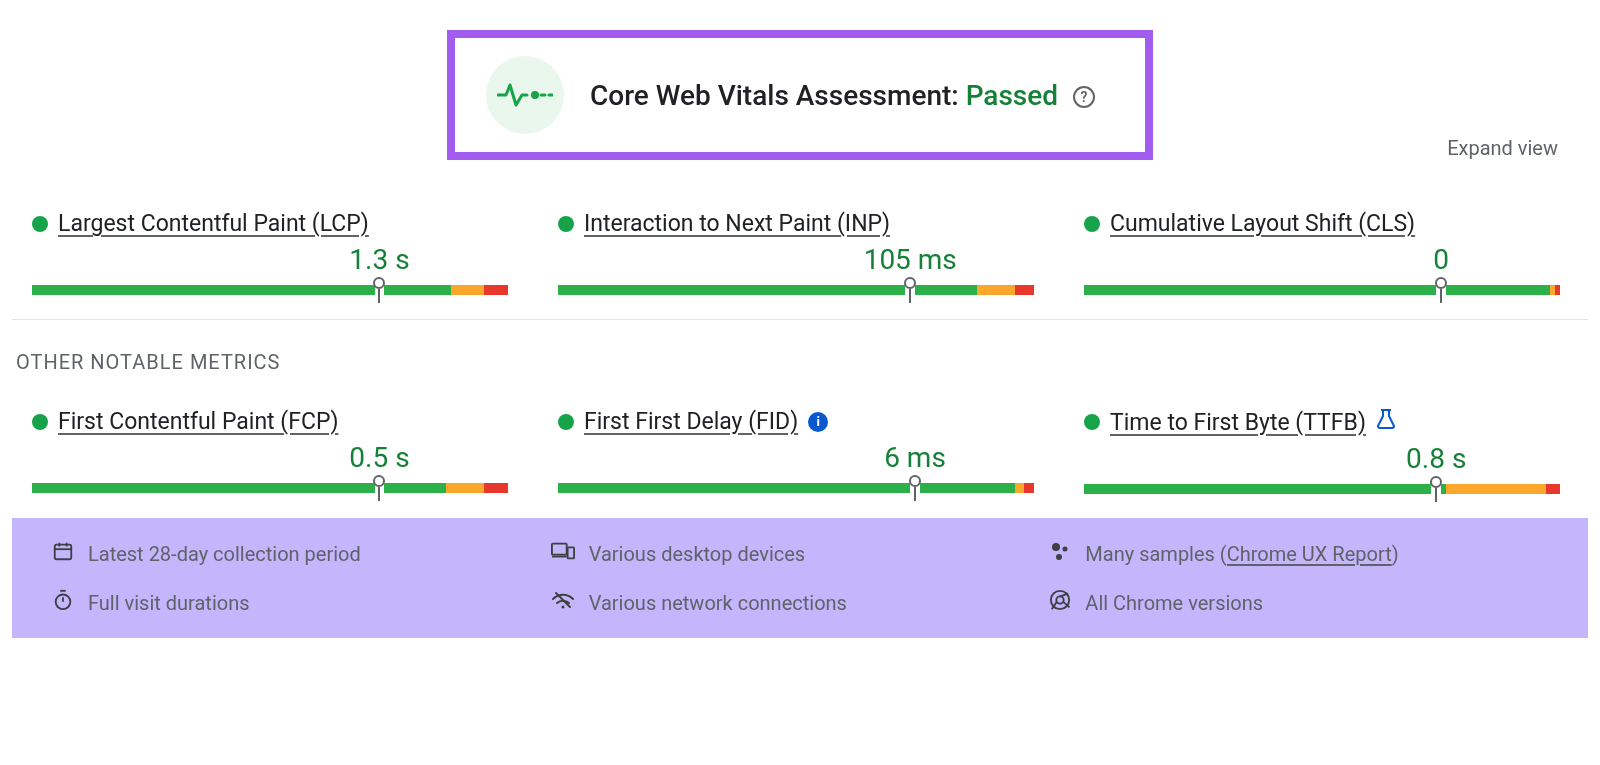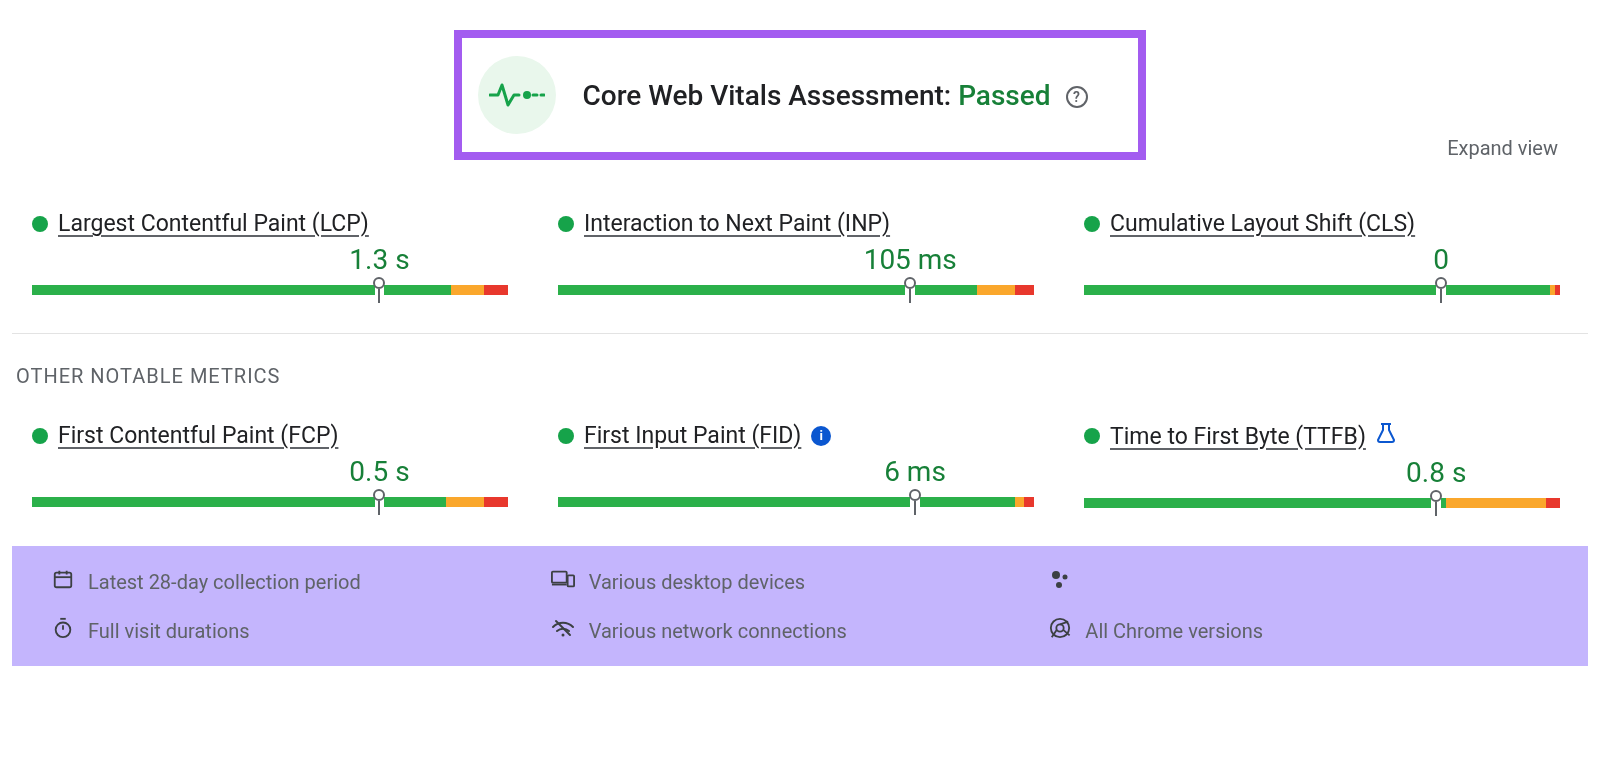--- a/index.html
+++ b/index.html
@@ -14,21 +14,21 @@
     position: relative;
     display: flex;
     align-items: center;
     justify-content: center;
     margin-bottom: 50px;
   }
   .assessment-box {
     display: flex;
     align-items: center;
     gap: 26px;
-    padding: 18px 50px 18px 16px;
+    padding: 18px 50px 18px 31px;
     border: 8px solid #a35cf0;
   }
   .pulse-circle {
     width: 78px;
     height: 78px;
     border-radius: 50%;
     background: #e9f7ec;
     display: flex;
     align-items: center;
     justify-content: center;
@@ -57,21 +57,21 @@
     position: absolute;
     right: 30px;
     bottom: 0;
     font-size: 20px;
     color: #5f6368;
   }
   .metrics-row {
     display: flex;
     gap: 50px;
     padding: 0 28px 0 20px;
-    margin-bottom: 38px;
+    margin-bottom: 24px;
   }
   .metric {
     flex: 1;
     min-width: 0;
   }
   .metric-header {
     display: flex;
     align-items: center;
     gap: 10px;
     font-size: 23px;
@@ -290,21 +290,21 @@
             <div class="seg orange" style="width: 8%;"></div>
             <div class="seg red" style="width: 5%;"></div>
           </div>
           <div class="marker" style="left: 73%;"></div>
         </div>
       </div>
     </div>
     <div class="metric">
       <div class="metric-header">
         <span class="dot"></span>
-        <span class="metric-name">First Input Paint (FID)</span>
+        <span class="metric-name">First First Delay (FID)</span>
         <span class="info-icon">i</span>
       </div>
       <div class="metric-body">
         <div class="metric-value" style="left: 75%;">6 ms</div>
         <div class="bar-wrap">
           <div class="bar">
             <div class="seg green-main" style="width: 74%;"></div>
             <div class="seg gap" style="width: 2%;"></div>
             <div class="seg green-tail" style="width: 20%;"></div>
             <div class="seg orange" style="width: 2%;"></div>
@@ -361,20 +361,23 @@
     <span>Various desktop devices</span>
   </div>
   <div class="footer-item">
     <span class="icon">
       <svg width="22" height="22" viewBox="0 0 22 22">
         <circle cx="7" cy="7" r="4" fill="currentColor"></circle>
         <circle cx="16" cy="9" r="2.5" fill="currentColor"></circle>
         <circle cx="10" cy="17" r="3" fill="currentColor"></circle>
       </svg>
     </span>
+    <span>
+      <span>Many samples (</span><span class="link">Chrome UX Report</span><span>)</span>
+    </span>
   </div>
   <div class="footer-item">
     <span class="icon">
       <svg width="22" height="22" viewBox="0 0 24 24" fill="none" stroke="currentColor" stroke-width="2">
         <circle cx="12" cy="14" r="8"></circle>
           <path d="M12 14V9"></path>
           <path d="M9 2h6"></path>
       </svg>
     </span>
     <span>Full visit durations</span>

